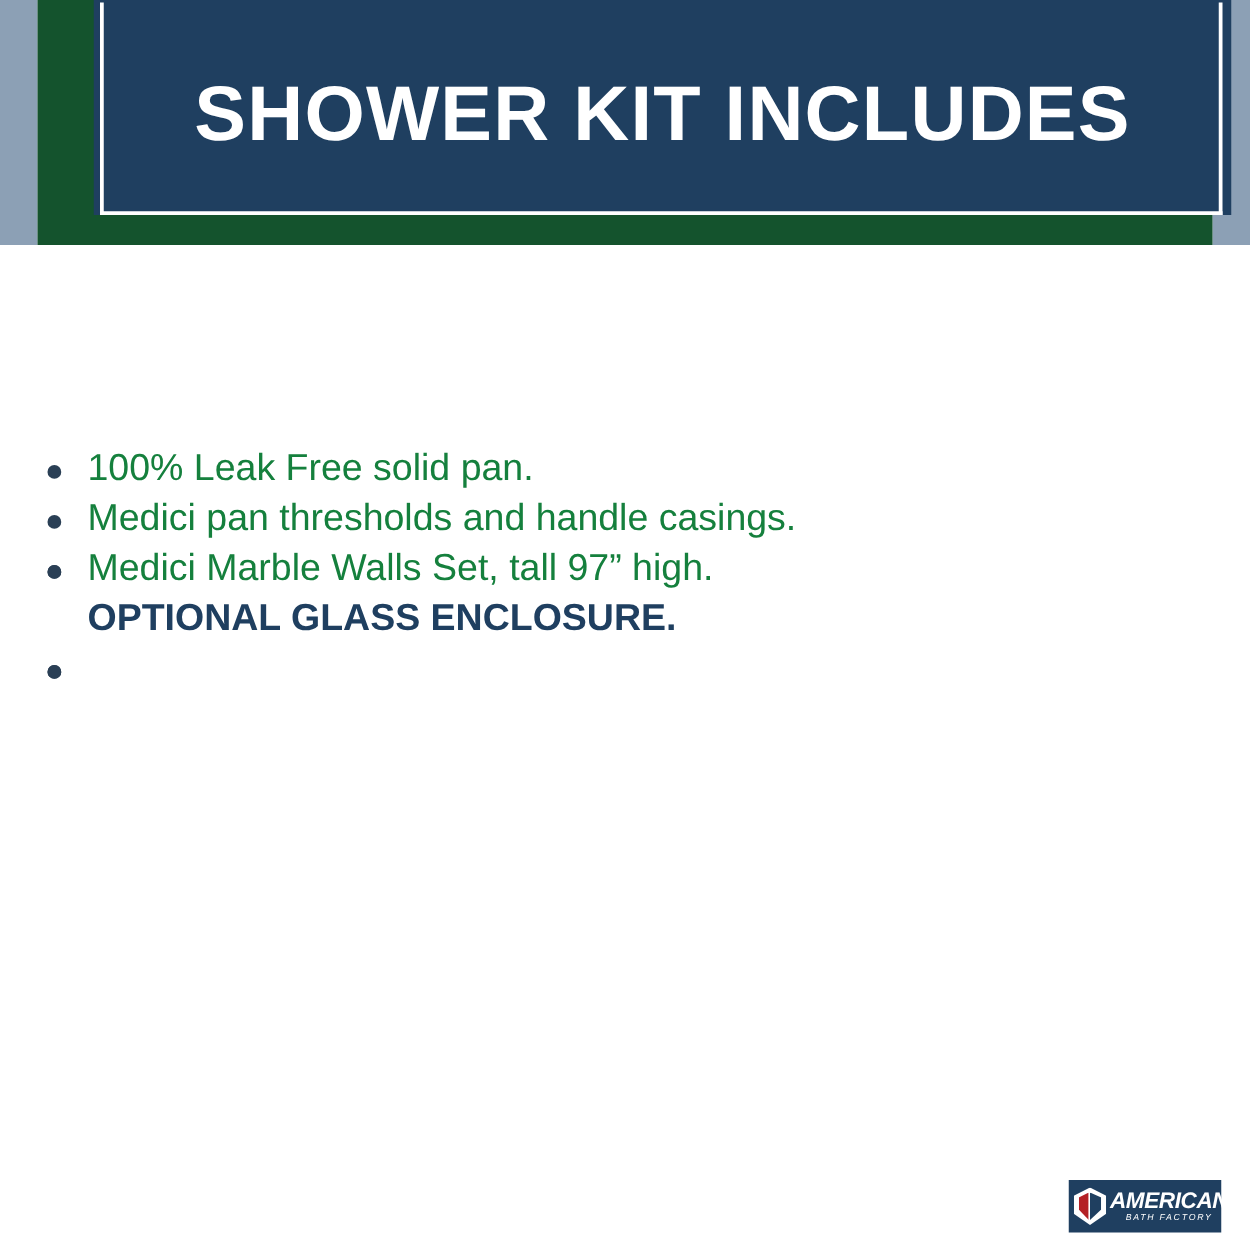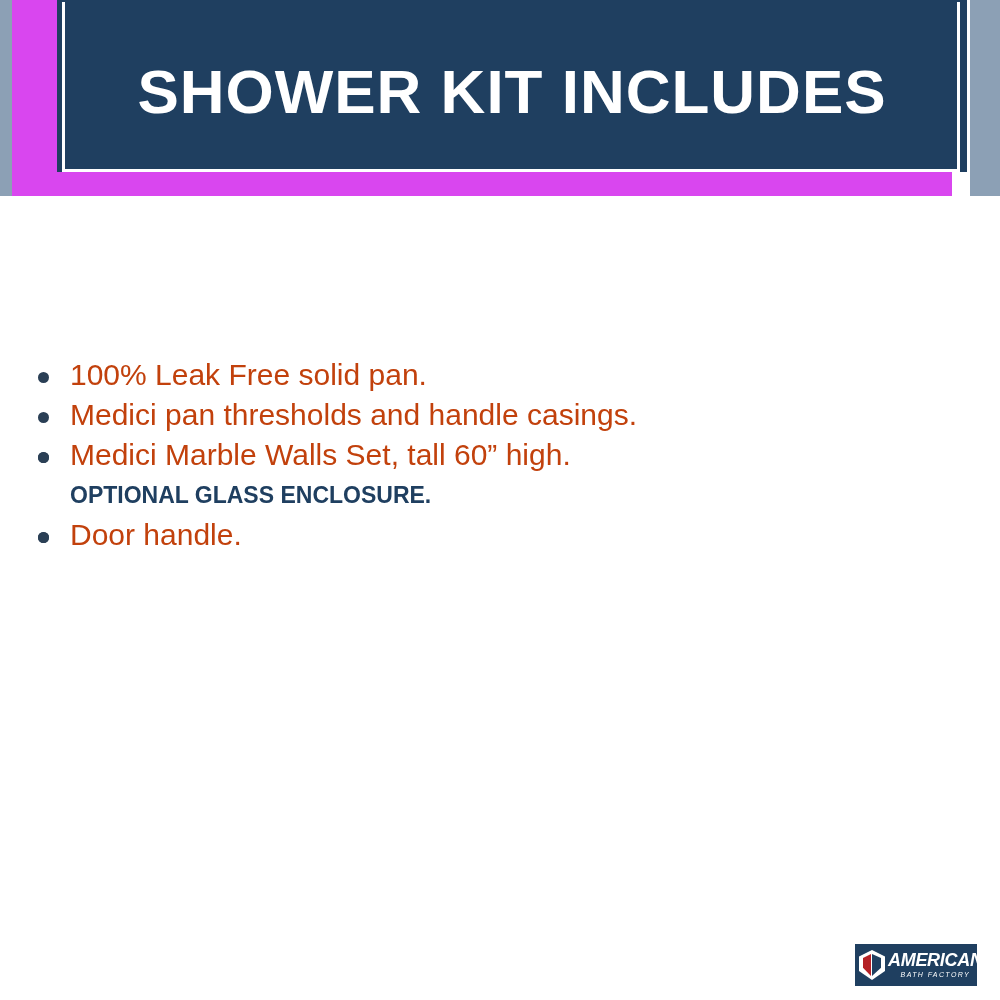--- a/index.html
+++ b/index.html
@@ -30,24 +30,24 @@
     width: 30px;
     height: 196px;
     background: #8ca0b5;
   }
   .header-side-left { left: 0; }
   .header-side-right { right: 0; }
 
   .header-band-mid {
     position: absolute;
     top: 0;
-    left: 12px;
+    left: 30px;
     width: 940px;
     height: 196px;
-    background: #d946ef;
+    background: #14532d;
   }
   .header-dark {
     position: absolute;
     top: 0;
     left: 45px;
     width: 910px;
     height: 172px;
     background: #1f3f60;
   }
   .header-inner-border {
@@ -86,41 +86,41 @@
     width: 1000px;
   }
 
   ul.bullet-list {
     list-style: none;
     margin: 0;
     padding: 0;
   }
   ul.bullet-list li {
     position: relative;
-    color: #c2410c;
+    color: #15803d;
     font-size: 30px;
     line-height: 40px;
     padding-left: 70px;
     margin: 0 0 0 0;
     white-space: nowrap;
   }
   ul.bullet-list li .bullet-dot {
     position: absolute;
     left: 38px;
     top: 17px;
     width: 11px;
     height: 11px;
     background: #2a3f55;
     border-radius: 50%;
   }
   .list-group-1 li { margin-bottom: 0px; }
 
   .optional-heading {
     color: #1f3f60;
-    font-size: 23px;
+    font-size: 30px;
     font-weight: bold;
     line-height: 40px;
     padding-left: 70px;
     margin-top: 0px;
   }
 
   .list-group-2 {
     margin-top: 14px;
   }
 
@@ -206,33 +206,32 @@
     </li>
     <li>
       <span class="bullet-dot"></span>
       <span>Medici pan thresholds and handle casings.</span>
     </li>
     <li>
       <span class="bullet-dot"></span>
     </li>
     <li>
       <span class="bullet-dot"></span>
-      <span>Medici Marble Walls Set, tall 60” high.</span>
+      <span>Medici Marble Walls Set, tall 97” high.</span>
     </li>
   </ul>
 
   <div class="optional-heading">OPTIONAL GLASS ENCLOSURE.</div>
 
   <ul class="bullet-list list-group-2">
     <li>
       <span class="bullet-dot"></span>
     </li>
     <li>
       <span class="bullet-dot"></span>
-      <span>Door handle.</span>
     </li>
   </ul>
 
 </div>
 
 <div class="logo">
   <div class="logo-mark">
     <div class="shield"></div>
     <div class="shield-red"></div>
     <div class="shield-blue"></div>

